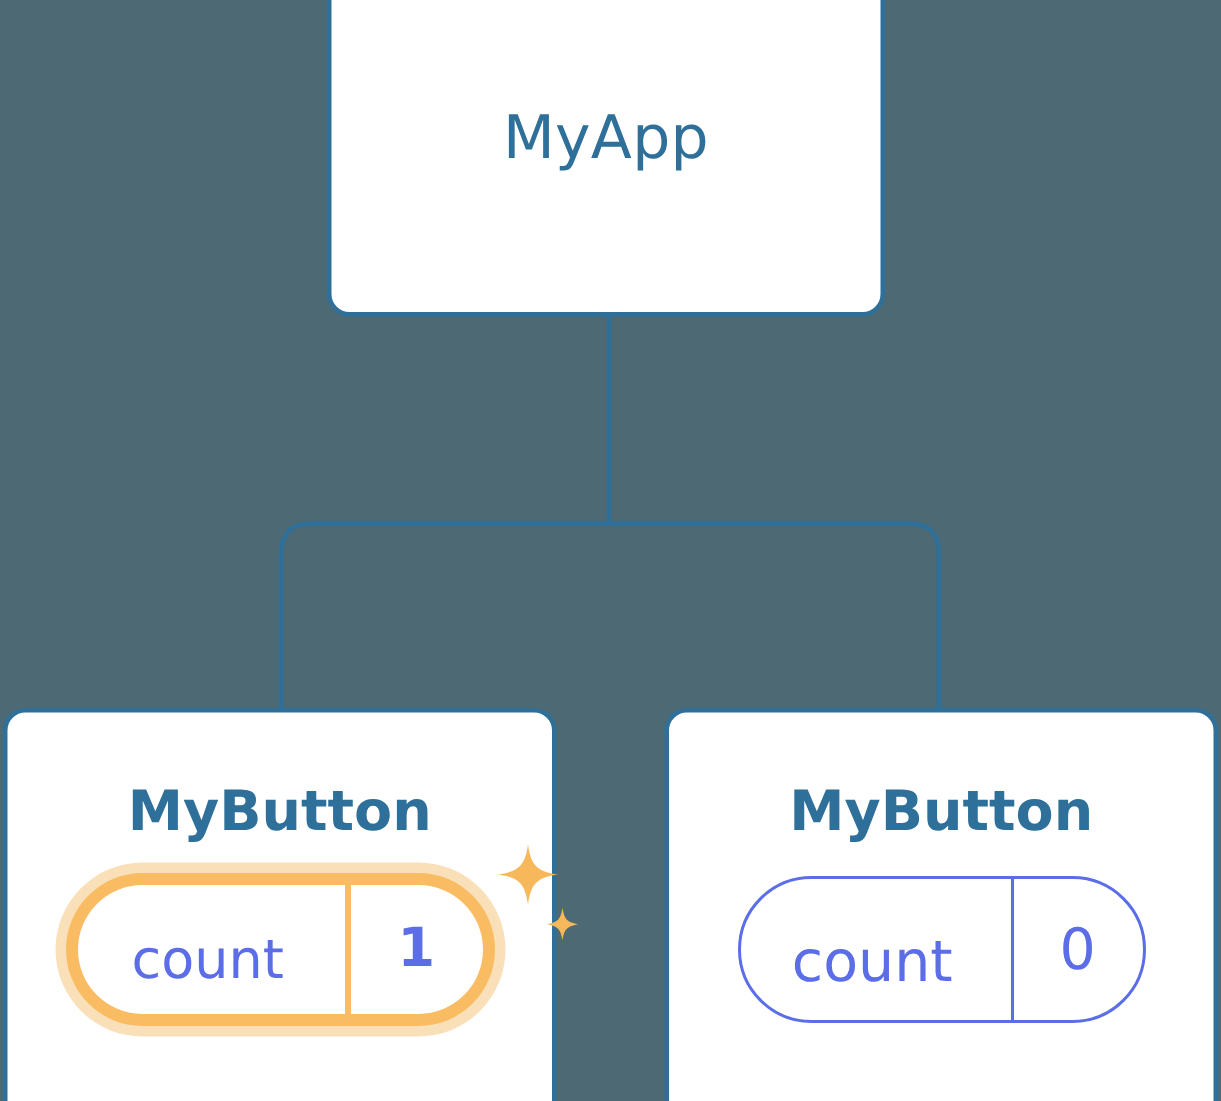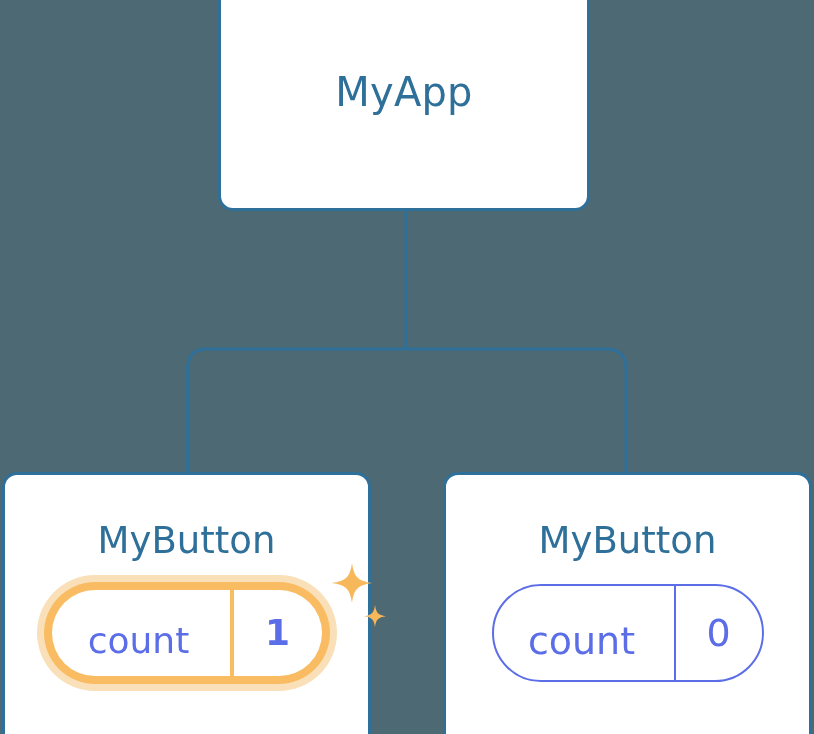--- a/index.html
+++ b/index.html
@@ -78,21 +78,21 @@
     top: 0;
     width: 100%;
     height: 262px;
     display: flex;
     flex-direction: column;
     align-items: center;
   }
   .child-title {
     color: #2e7099;
     font-size: 37px;
-    font-weight: 400;
+    font-weight: 700;
     line-height: 1;
     margin-top: 47px;
     white-space: nowrap;
   }
   
   .pill-wrap {
     position: relative;
     margin-top: 25px;
     width: 272px;
     height: 98px;

